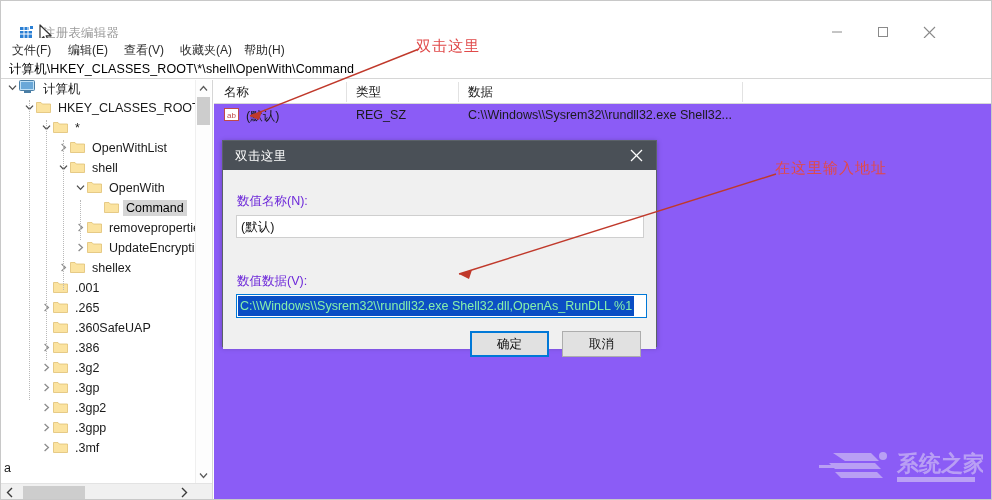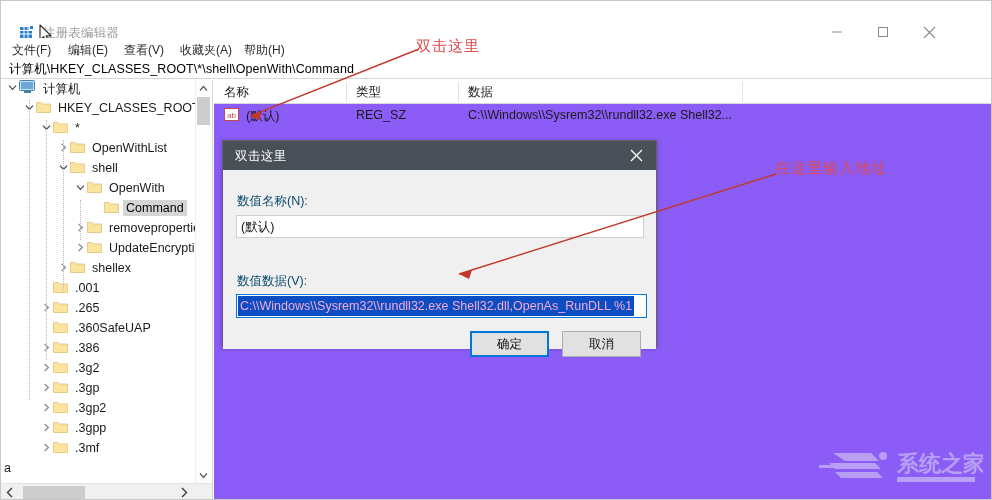--- a/index.html
+++ b/index.html
@@ -247,21 +247,21 @@
   }
   #dlg-body {
     position: absolute; left: 0; top: 29px;
     width: 100%; height: 178px;
     background: #f0f0f0;
     border-top: 1px solid #f0f0f0;
   }
   .dlg-label {
     position: absolute;
     font-size: 12.5px;
-    color: #0c4a6e;
+    color: #6d28d9;
     white-space: nowrap;
   }
   #lbl-name { left: 14px; top: 22px; }
   #lbl-data { left: 14px; top: 102px; }
   #input-name {
     position: absolute; left: 13px; top: 44px;
     width: 408px; height: 23px;
     background: #ffffff;
     border: 1px solid #cfcfcf;
     box-sizing: border-box;
@@ -274,21 +274,21 @@
     position: absolute; left: 13px; top: 123px;
     width: 411px; height: 24px;
     background: #ffffff;
     border: 1px solid #0078d7;
     box-sizing: border-box;
   }
   #input-data-sel {
     position: absolute; left: 1px; top: 1px;
     height: 20px;
     background: #0b4ec4;
-    color: #f9a8d4;
+    color: #86efac;
     font-size: 12.5px;
     line-height: 20px;
     padding: 0 2px;
     white-space: nowrap;
     letter-spacing: 0;
   }
   .dlg-btn {
     position: absolute; top: 160px;
     width: 79px; height: 26px;
     background: #e1e1e1;

